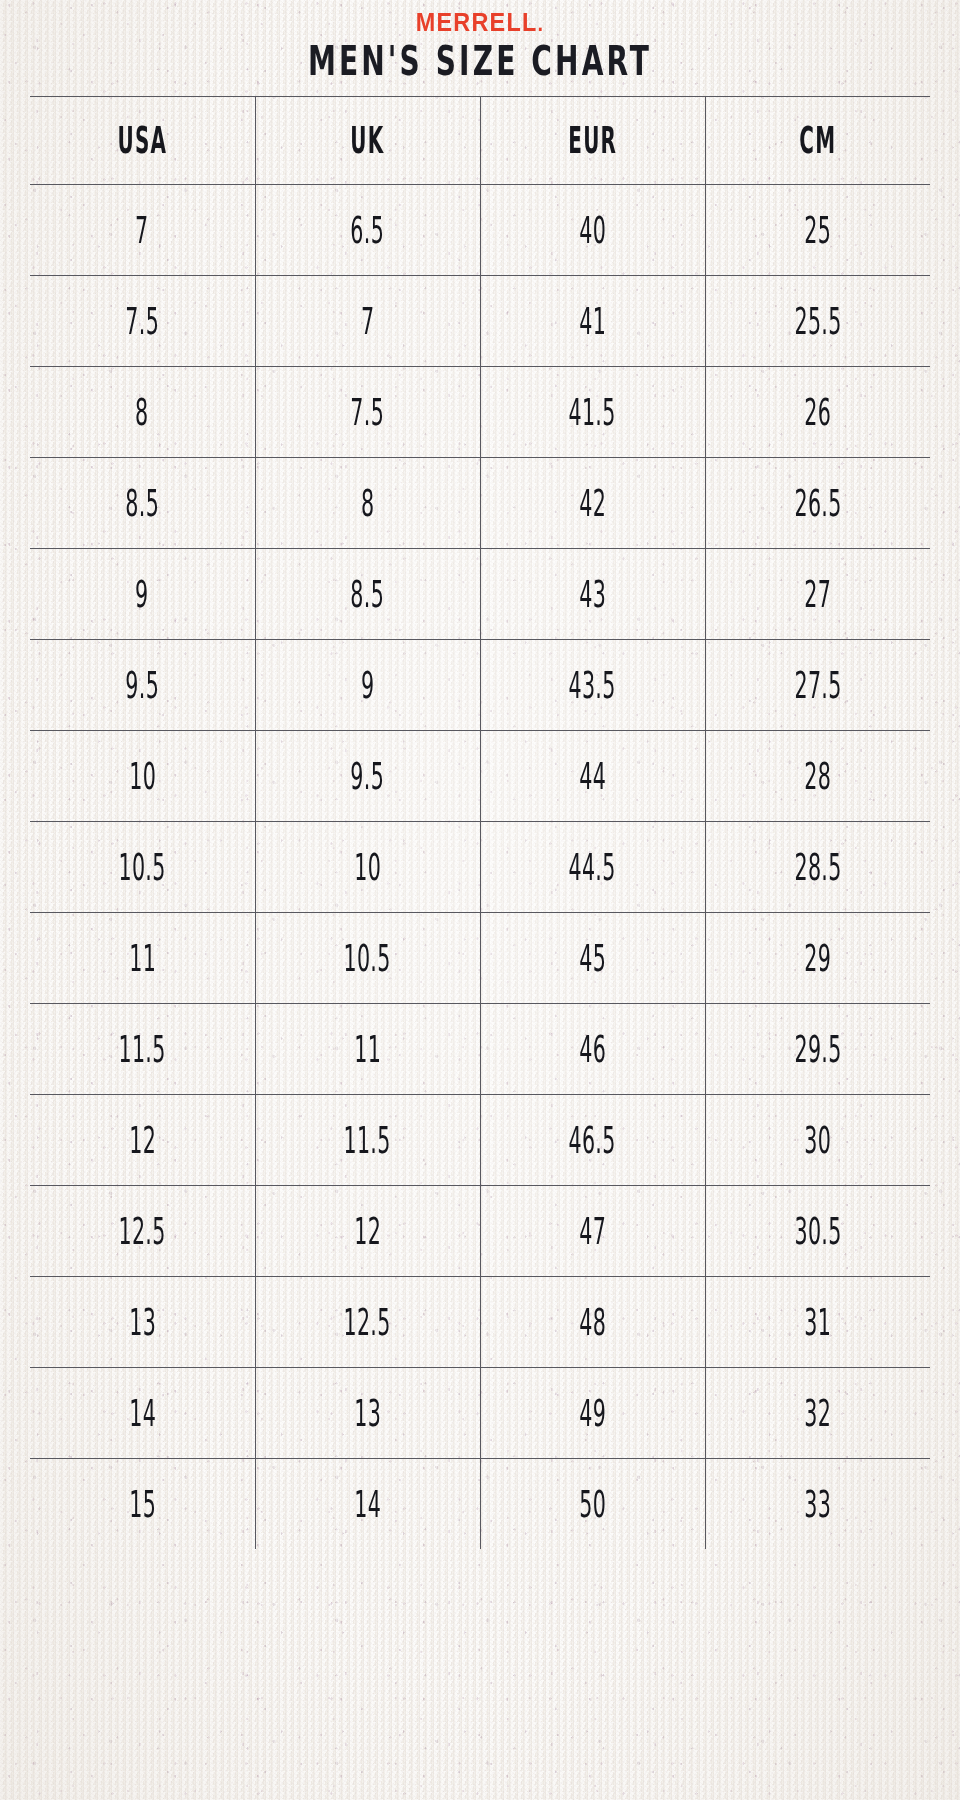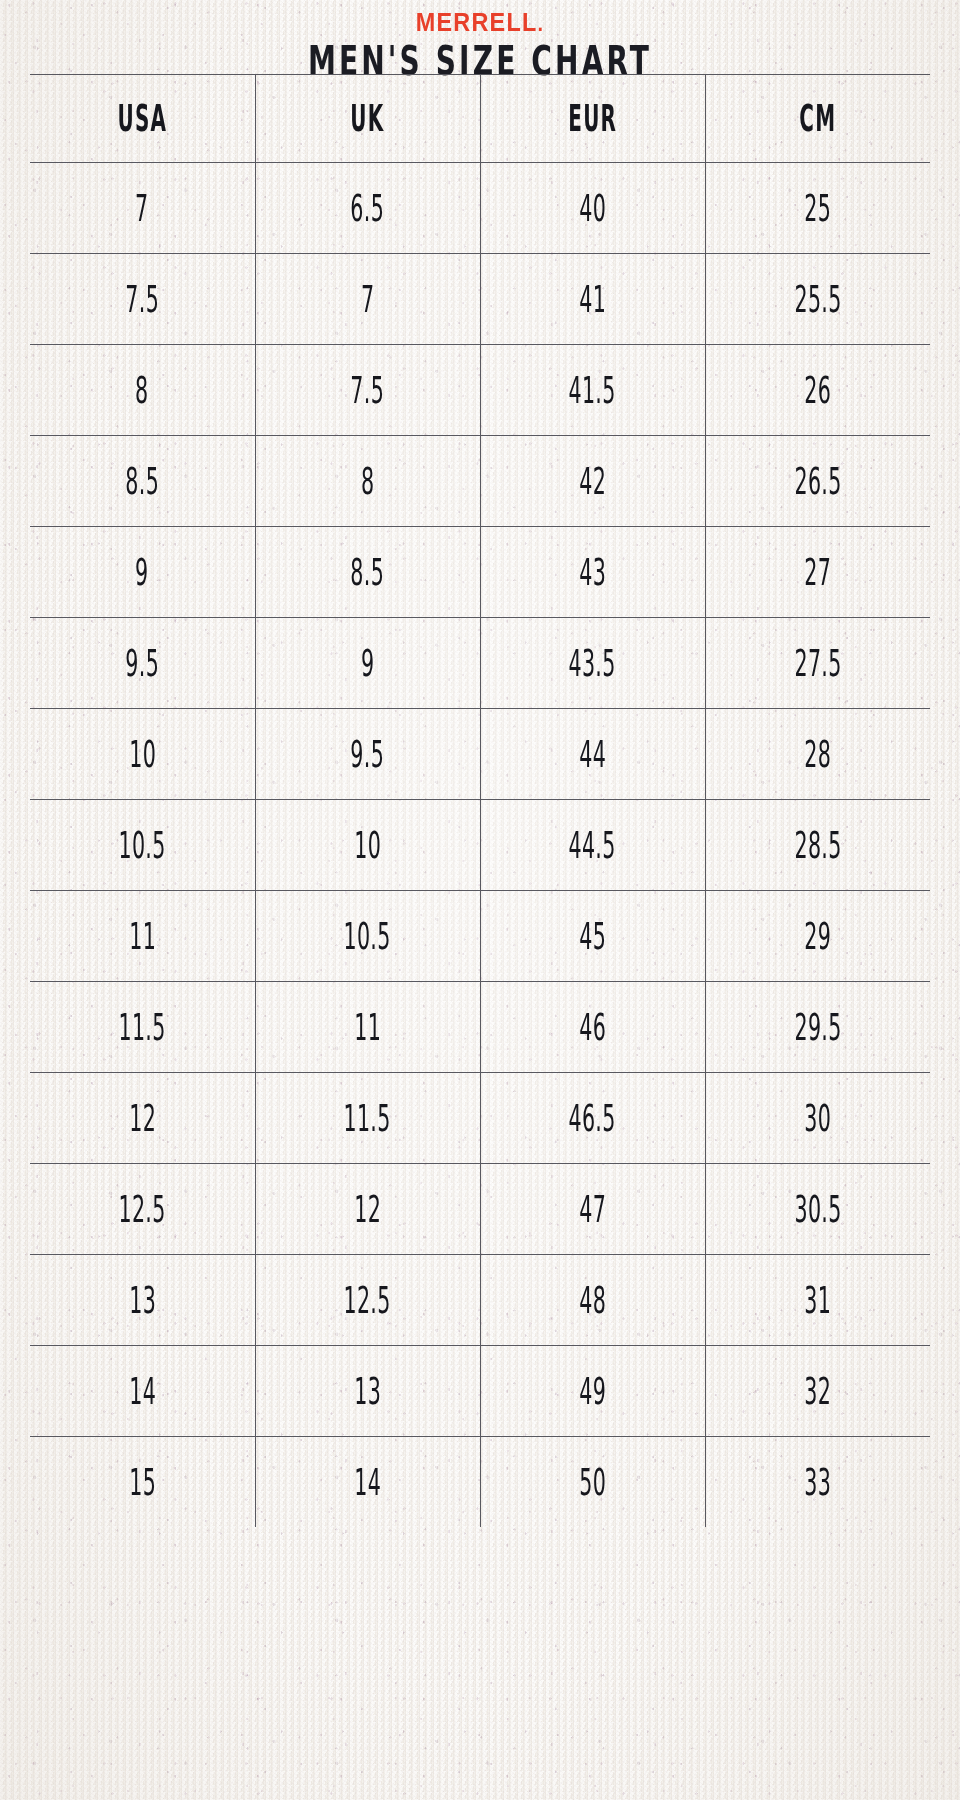--- a/index.html
+++ b/index.html
@@ -98,21 +98,21 @@
     letter-spacing: 4px;
     color: #1b1c23;
     transform: scaleX(.78);
     transform-origin: 50% 50%;
     white-space: nowrap;
   }
 
   #size-table {
     position: absolute;
     left: 30px;
-    top: 74px;
+    top: 96px;
     width: 900px;
     border-collapse: collapse;
     table-layout: fixed;
   }
   #size-table col { width: 225px; }
 
   #size-table th,
   #size-table td {
     border-top: 1px solid #58585f;
     border-right: 1px solid #58585f;

